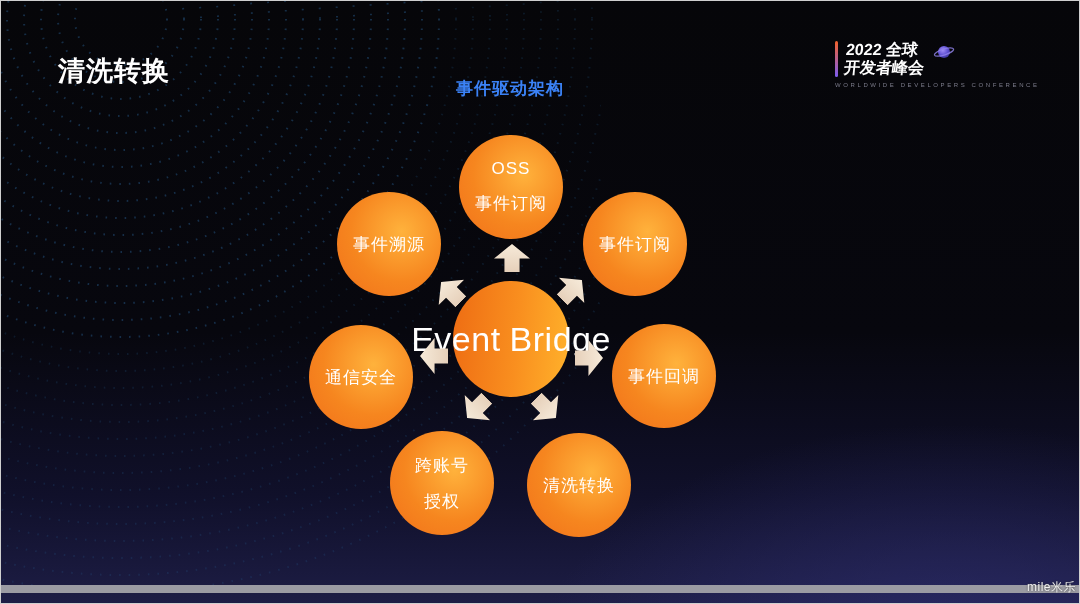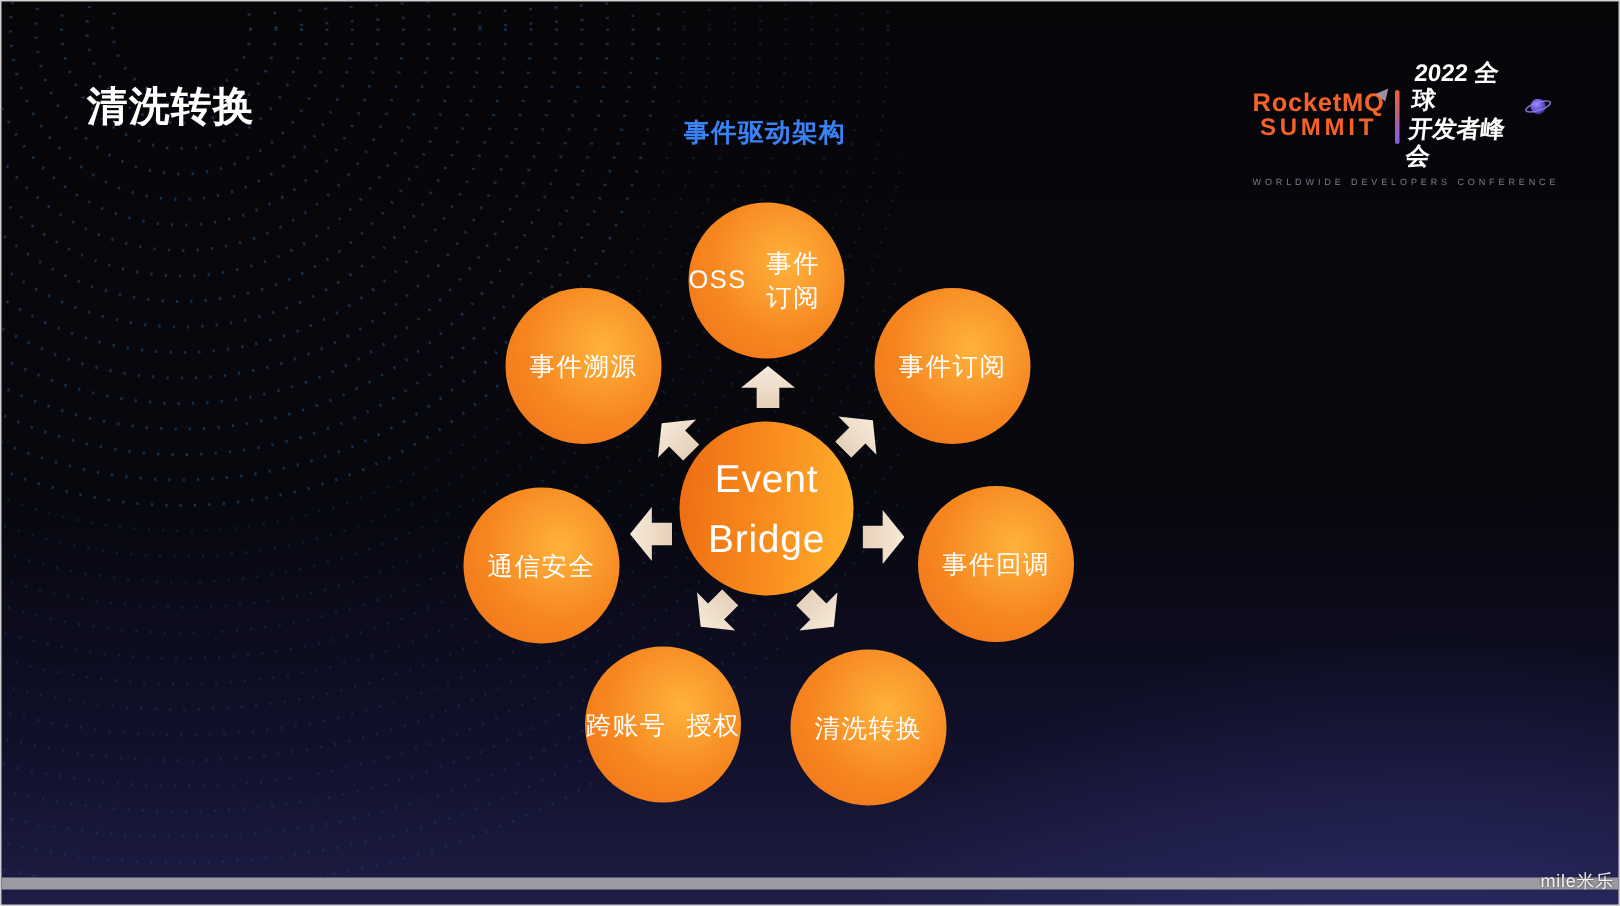--- a/index.html
+++ b/index.html
@@ -24,26 +24,26 @@
   .brand2{font-size:16px;font-weight:800;letter-spacing:2.5px;}
   .rocket{position:absolute;right:-4px;top:-2px;width:0;height:0;border-left:4px solid transparent;border-right:4px solid transparent;border-bottom:8px solid #a9a0b4;transform:rotate(40deg);opacity:.9;}
   .logo-divider{width:3px;height:36px;border-radius:2px;background:linear-gradient(180deg,#f4622a 0%,#7b5cf0 100%);}
   .event{color:#ffffff;line-height:1.15;transform:skewX(-6deg);}
   .event1{font-size:16px;font-weight:800;}
   .event2{font-size:16px;font-weight:800;}
   .planet{margin-left:1px;margin-top:-14px;}
   .tagline{margin-top:4px;font-size:6px;letter-spacing:2.6px;color:#7d7d8c;text-align:center;white-space:nowrap;}
   
   .node{position:absolute;width:104px;height:104px;border-radius:50%;
-    display:flex;flex-direction:row;align-items:center;justify-content:center;gap:13px;
+    display:flex;flex-direction:column;align-items:center;justify-content:center;gap:13px;
     color:#fff;font-size:17px;letter-spacing:1px;
     background:radial-gradient(circle at 62% 38%, #ffb23c 0%, #f6861f 55%, #f1701a 100%);}
   .node-center{position:absolute;left:452px;top:280px;width:116px;height:116px;border-radius:50%;
-    display:flex;flex-direction:column;align-items:center;justify-content:center;gap:9px;
-    color:#fff;font-size:26px;letter-spacing:.5px;
+    display:flex;flex-direction:row;align-items:center;justify-content:center;gap:9px;
+    color:#fff;font-size:34px;letter-spacing:.5px;
     background:linear-gradient(95deg,#ee6c13 0%,#f98f1f 55%,#ffb22b 100%);}
   .pos-top{left:458px;top:134px;}
   .pos-top-right{left:582px;top:191px;}
   .pos-right{left:611px;top:323px;align-items:center;}
   .pos-bottom-right{left:526px;top:432px;}
   .pos-bottom-left{left:389px;top:430px;}
   .pos-left{left:308px;top:324px;}
   .pos-top-left{left:336px;top:191px;}
   
   .arrow{position:absolute;width:36px;height:28px;
@@ -96,24 +96,20 @@
     <circle cx="120" cy="18" r="539" fill="none" stroke="#2F6EA8" stroke-width="2" stroke-dasharray="1.6 8" opacity="0.18"></circle>
     <circle cx="120" cy="18" r="556" fill="none" stroke="#2F6EA8" stroke-width="2" stroke-dasharray="1.6 8" opacity="0.18"></circle>
     <circle cx="120" cy="18" r="573" fill="none" stroke="#2F6EA8" stroke-width="2" stroke-dasharray="1.6 8" opacity="0.18"></circle>
   </svg>
 
 <div class="title">清洗转换</div>
 <div class="subtitle">事件驱动架构</div>
 
 <div class="logo">
   <div class="logo-row">
-    <div class="brand">
-      <div class="brand1"><span>RocketMQ</span><span class="rocket"></span></div>
-      <div class="brand2">SUMMIT</div>
-    </div>
     <div class="logo-divider"></div>
     <div class="event">
       <div class="event1">2022 全球</div>
       <div class="event2">开发者峰会</div>
     </div>
     <svg class="planet" width="22" height="18" viewBox="0 0 22 18">
       <defs>
         <radialGradient id="pg" cx="40%" cy="35%" r="75%">
           <stop offset="0%" stop-color="#9f8cf5"></stop>
             <stop offset="60%" stop-color="#5a4ccf"></stop>

